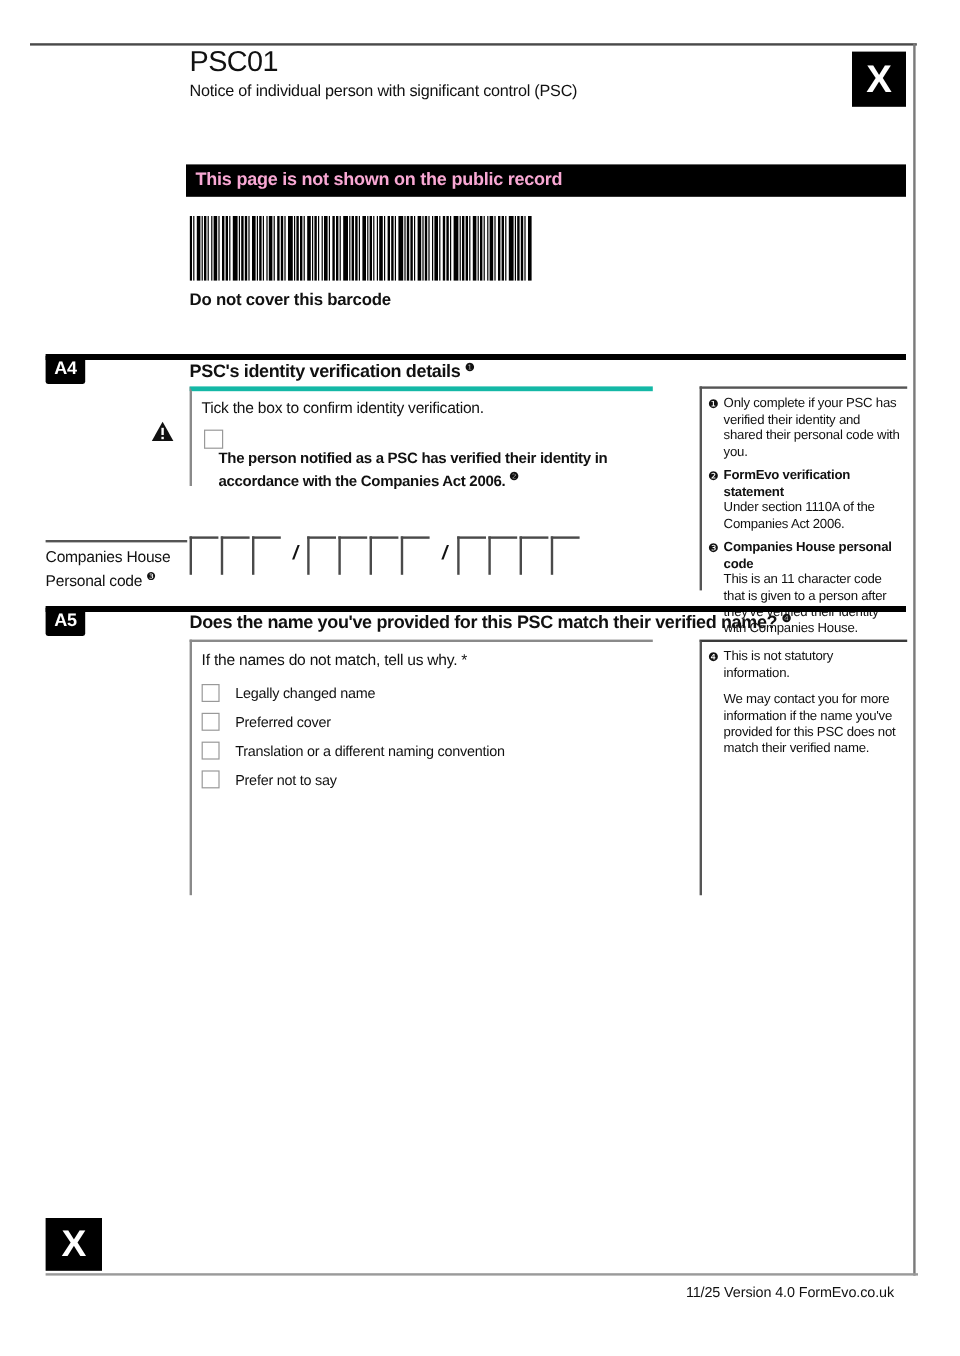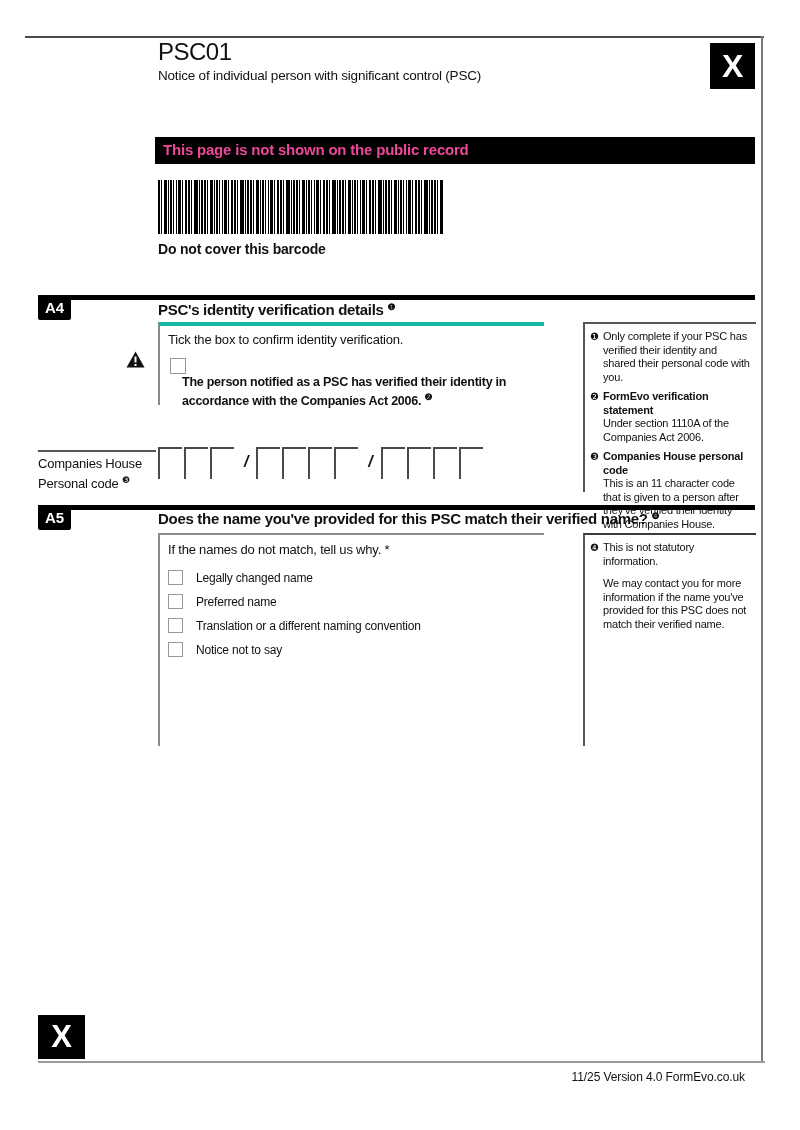--- a/index.html
+++ b/index.html
@@ -14,21 +14,21 @@
   .right-rule { left:761px; top:36px; height:1027px; border-left:2px solid #7a7a7a; }
   .bottom-rule { left:38px; top:1061px; width:727px; border-top:2px solid #9a9a9a; }
 
   
   .form-code { left:158px; top:38px; font-size:24px; letter-spacing:-0.5px; }
   .form-title { left:158px; top:68px; font-size:13.5px; }
   .xbox { background:#000; color:#fff; font-weight:bold; display:flex; align-items:center; justify-content:center; }
   .xbox-top { left:710px; top:43px; width:45px; height:46px; font-size:32px; }
   .xbox-bottom { left:38px; top:1015px; width:47px; height:44px; font-size:31px; }
 
-  .banner { left:155px; top:137px; width:600px; height:27px; background:#000; color:#ec4899;
+  .banner { left:155px; top:137px; width:600px; height:27px; background:#000; color:#f9a8d4;
             font-weight:bold; font-size:15px; line-height:26px; padding-left:8px; letter-spacing:-0.2px; }
 
   .barcode { left:158px; top:180px; width:287px; height:54px; display:flex; align-items:stretch; overflow:hidden; }
   .barcode .bar { background:#000; height:100%; flex:0 0 auto; }
   .barcode-caption { left:158px; top:241px; font-size:14px; font-weight:bold; }
 
   
   .secbar { left:38px; width:717px; height:5px; background:#000; }
   .badge { width:33px; height:25px; background:#000; color:#fff; font-weight:bold; font-size:15px;
            display:flex; align-items:center; justify-content:center; border-radius:2px; }
@@ -268,29 +268,29 @@
 
   <div class="abs a5-box">
     <div class="instruction">If the names do not match, tell us why. *</div>
     <div class="options" id="a5-options">
         <div class="option-row">
           <div class="checkbox"></div>
           <span class="option-label">Legally changed name</span>
         </div>
         <div class="option-row">
           <div class="checkbox"></div>
-          <span class="option-label">Preferred name</span>
+          <span class="option-label">Preferred cover</span>
         </div>
         <div class="option-row">
           <div class="checkbox"></div>
           <span class="option-label">Translation or a different naming convention</span>
         </div>
         <div class="option-row">
           <div class="checkbox"></div>
-          <span class="option-label">Notice not to say</span>
+          <span class="option-label">Prefer not to say</span>
         </div>
       </div>
   </div>
 
   <div class="abs notes-box a5-notes">
     <div class="note">
       <span class="note-marker">❹</span>
       <div class="note-body">
         <div class="note-lead">This is not statutory information.</div>
         <div class="note-para">We may contact you for more information if the name you've provided for this PSC does not match their verified name.</div>

